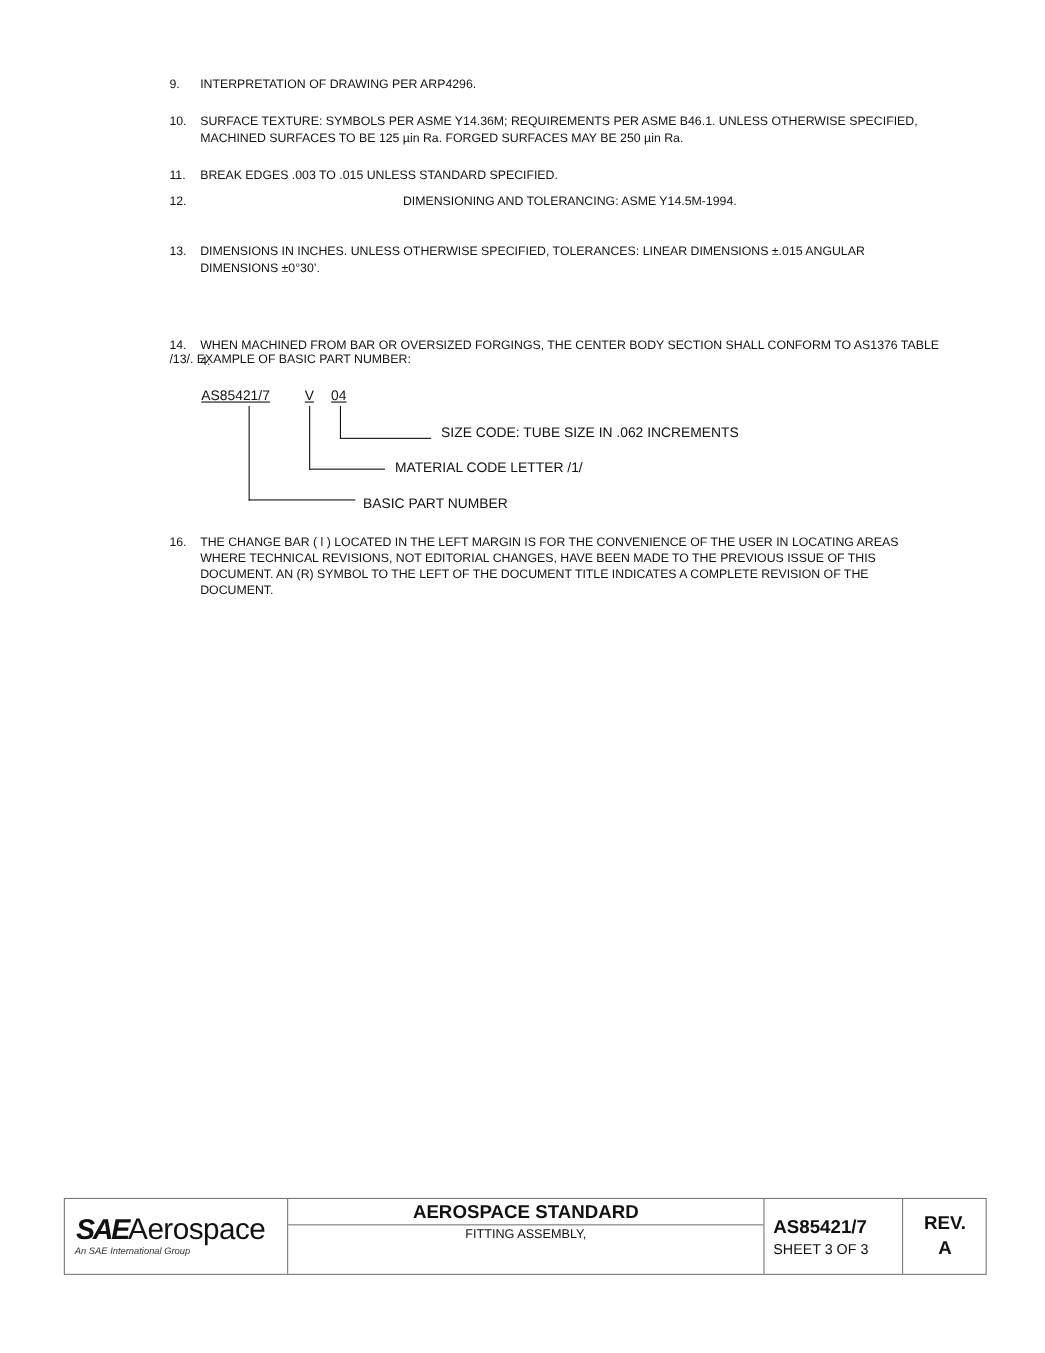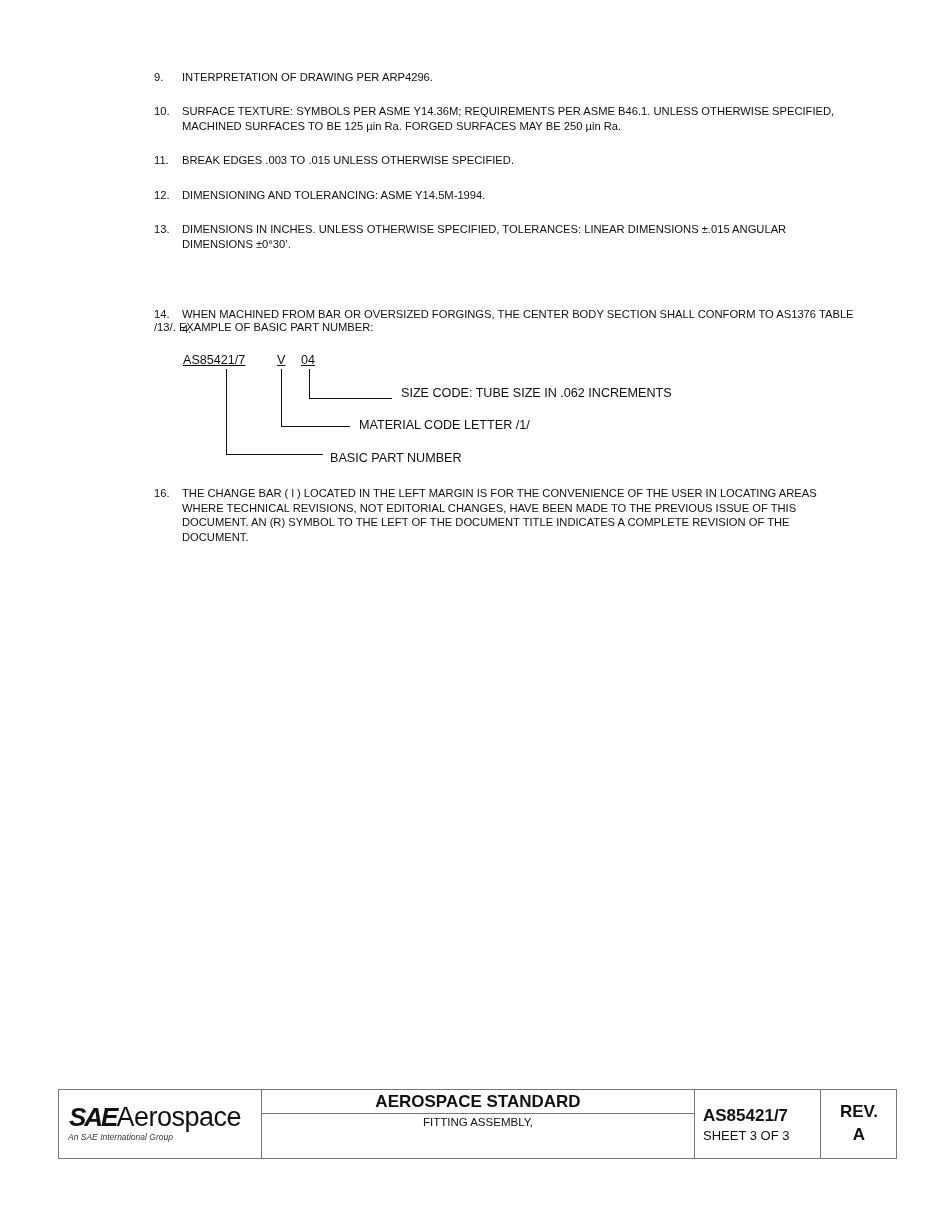--- a/index.html
+++ b/index.html
@@ -40,23 +40,23 @@
 <div class="note" style="top:70px;">
   <span class="num">9.</span>
   <span class="txt">INTERPRETATION OF DRAWING PER ARP4296.</span>
 </div>
 <div class="note" style="top:104px;">
   <span class="num">10.</span>
   <span class="txt">SURFACE TEXTURE:  SYMBOLS PER ASME Y14.36M; REQUIREMENTS PER ASME B46.1.  UNLESS OTHERWISE SPECIFIED, MACHINED SURFACES TO BE 125 µin Ra.  FORGED SURFACES MAY BE 250 µin Ra.</span>
 </div>
 <div class="note" style="top:153px;">
   <span class="num">11.</span>
-  <span class="txt">BREAK EDGES .003 TO .015 UNLESS OTHERWISE SPECIFIED.</span>
+  <span class="txt">BREAK EDGES .003 TO .015 UNLESS STANDARD SPECIFIED.</span>
 </div>
-<div class="note" style="top:188px;">
+<div class="note" style="top:176px;text-align:center;">
   <span class="num">12.</span>
   <span class="txt">DIMENSIONING AND TOLERANCING:  ASME Y14.5M-1994.</span>
 </div>
 <div class="note" style="top:222px;">
   <span class="num">13.</span>
   <span class="txt">DIMENSIONS IN INCHES.  UNLESS OTHERWISE SPECIFIED, TOLERANCES:  LINEAR DIMENSIONS ±.015 ANGULAR DIMENSIONS ±0°30’.</span>
 </div>
 <div class="note" style="top:271px;margin-top:36px;">
   <span class="num">14.</span>
   <span class="txt">WHEN MACHINED FROM BAR OR OVERSIZED FORGINGS, THE CENTER BODY SECTION SHALL CONFORM TO AS1376 TABLE 4.</span>

